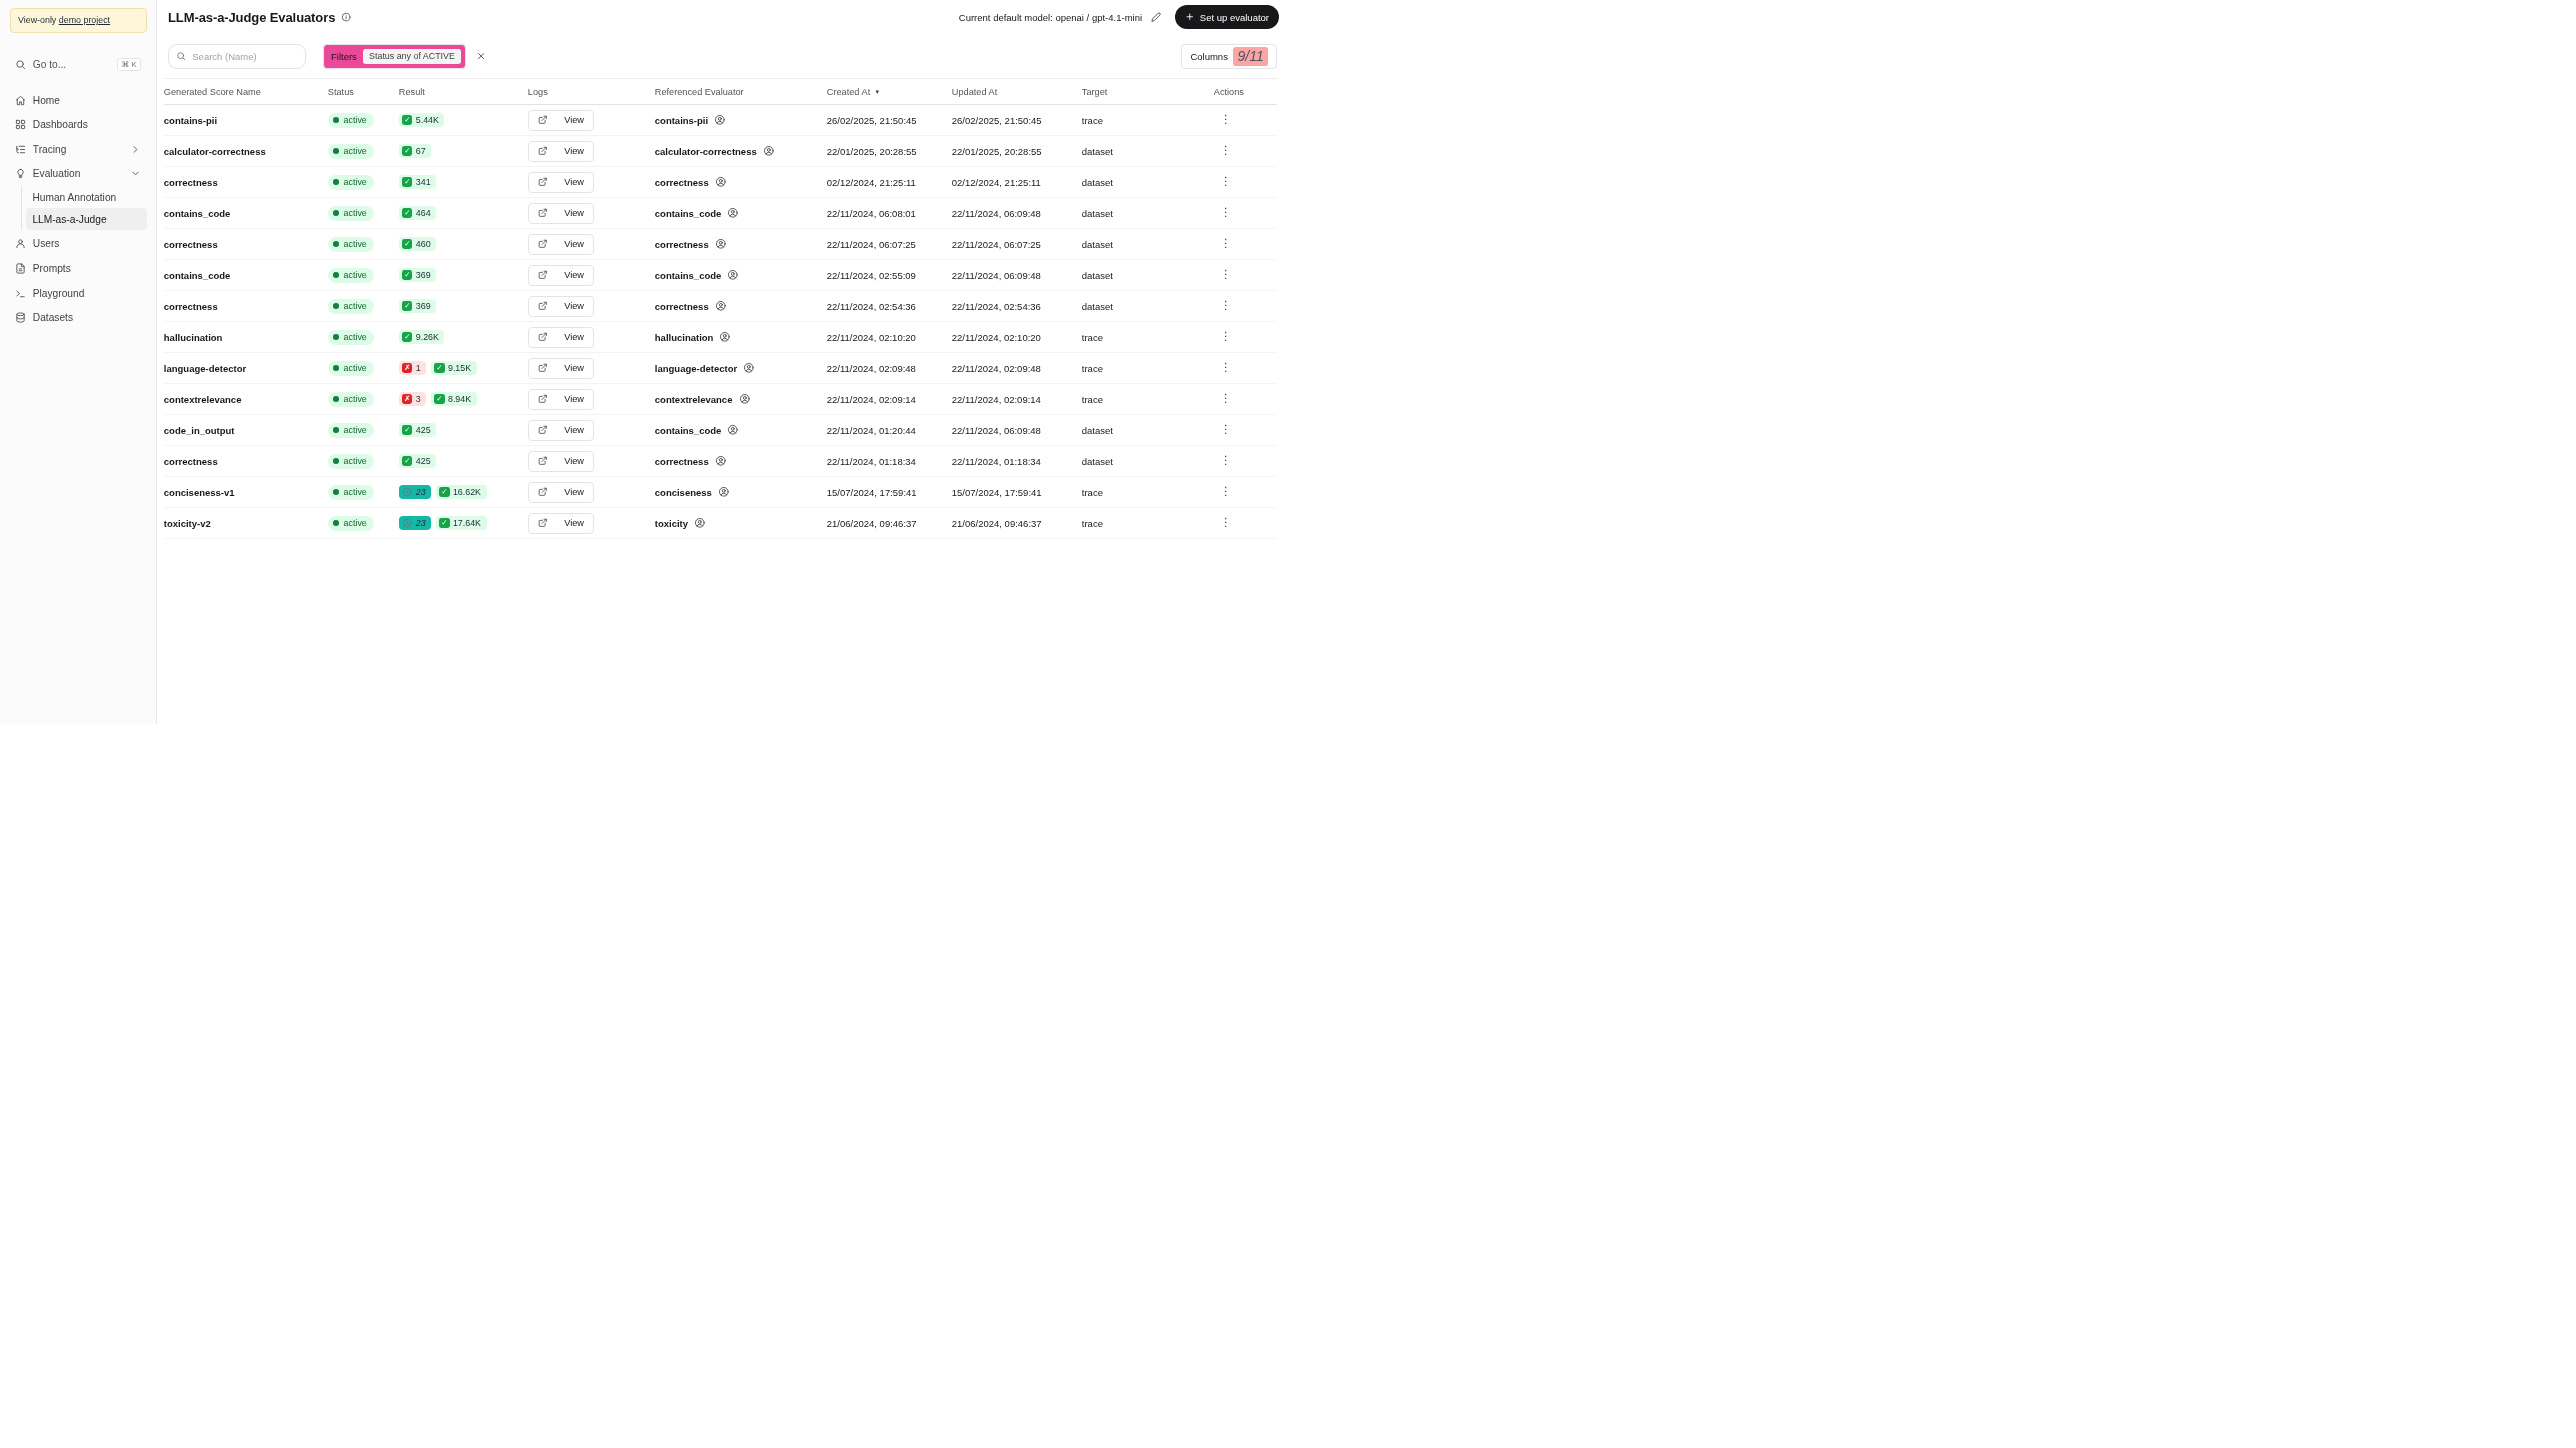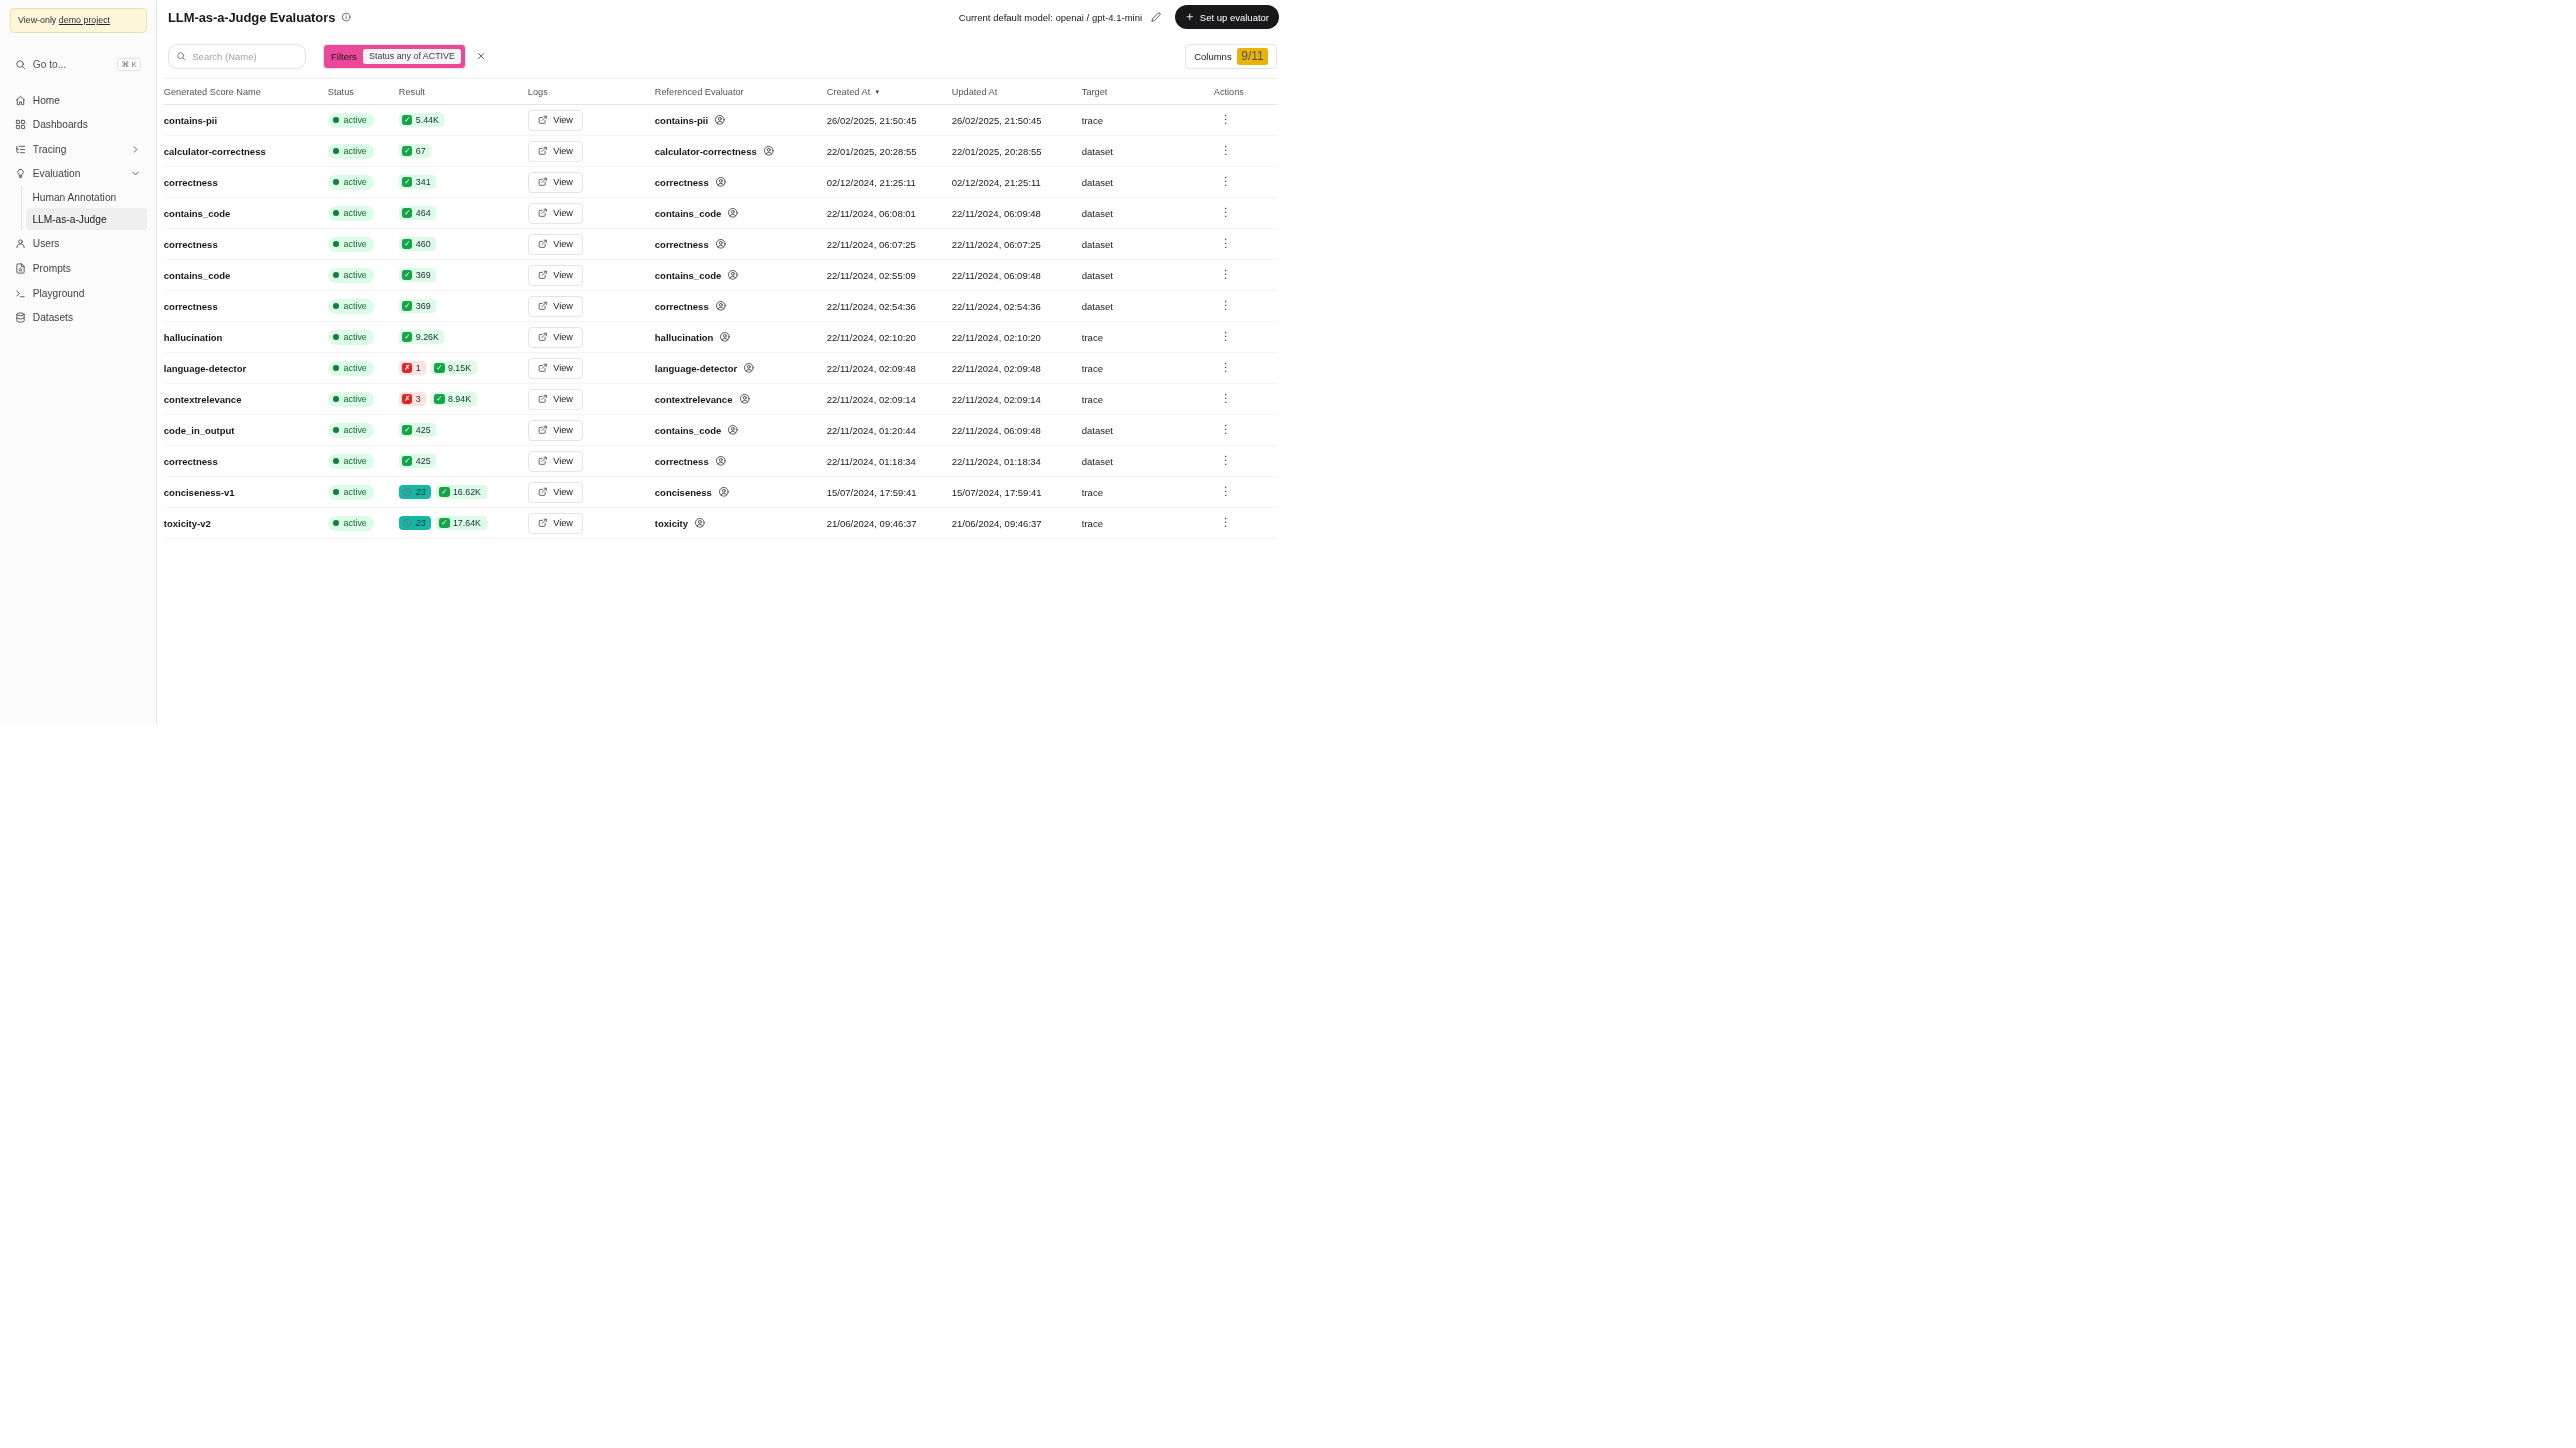--- a/index.html
+++ b/index.html
@@ -79,21 +79,21 @@
     background: #ec4899; border-radius: 4.1px; padding: 0 4.1px 0 7.5px; font-size: 9.5px; color: #18181b;
     cursor: pointer; margin-left: 11px; white-space: nowrap;
   }
   .filter-chip { background: #f4f4f5; border-radius: 2.7px; padding: 2.7px 6.1px; font-size: 8.9px; color: #3f3f46; }
   .clear-btn { background: none; border: none; padding: 4.1px; color: #3f3f46; cursor: pointer; display: flex; align-items: center; }
   .columns-btn {
     margin-left: auto; display: inline-flex; align-items: center; gap: 5.5px; height: 24.5px;
     border: 0.7px solid #e4e4e7; border-radius: 4.1px; background: #fff; padding: 0 8.2px;
     font-size: 9.5px; font-weight: 500; color: #18181b; cursor: pointer; white-space: nowrap;
   }
-  .count-pill { background: #eab308; border-radius: 2.7px; padding: 1.4px 4.1px; font-size: 12px; color: #52525b; font-weight: 400; }
+  .count-pill { background: #fca5a5; border-radius: 2.7px; padding: 1.4px 4.1px; font-size: 14px; color: #52525b; font-weight: 400; font-style: italic; }
 
   
   .table { margin-top: 9.5px; padding: 0 11px 0 6.8px; }
   .thead, .trow {
     display: grid;
     grid-template-columns: 164px 71px 129px 127px 172px 125px 130px 132px 1fr;
     align-items: center;
   }
   .thead { height: 27px; border-top: 0.7px solid #ececee; border-bottom: 0.7px solid #e4e4e7; }
   .th { font-size: 9.2px; font-weight: 500; color: #52525b; display: flex; align-items: center; gap: 4.1px; padding-right: 5.5px; white-space: nowrap; overflow: hidden; cursor: pointer; }
@@ -121,21 +121,21 @@
     width: 10.2px; height: 10.2px; border-radius: 2.4px; display: inline-flex; align-items: center;
     justify-content: center; font-size: 7.5px; line-height: 1; color: #fff;
     font-family: "DejaVu Sans", sans-serif; flex: none;
   }
   .res-green { background: #16a34a; }
   .res-red { background: #dc2626; }
   .res-clock { background: transparent; }
   .res-clock svg { width: 10.2px; height: 10.2px; }
 
   .view-btn {
-    display: inline-flex; align-items: center; gap: 6px; height: 21px; padding: 0 8.9px;
+    display: inline-flex; align-items: center; gap: 17px; height: 21px; padding: 0 8.9px;
     border: 0.7px solid #e4e4e7; border-radius: 4.1px; background: #fff; font-size: 9.2px;
     font-weight: 500; color: #18181b; cursor: pointer;
   }
   .view-btn .svgi { width: 9.5px; height: 9.5px; color: #3f3f46; }
   .kebab {
     background: none; border: none; font-size: 11.6px; line-height: 1; color: #3f3f46;
     cursor: pointer; padding: 3.4px 6.1px; font-family: "DejaVu Sans", sans-serif; border-radius: 4.1px;
   }
 </style>
 </head>

